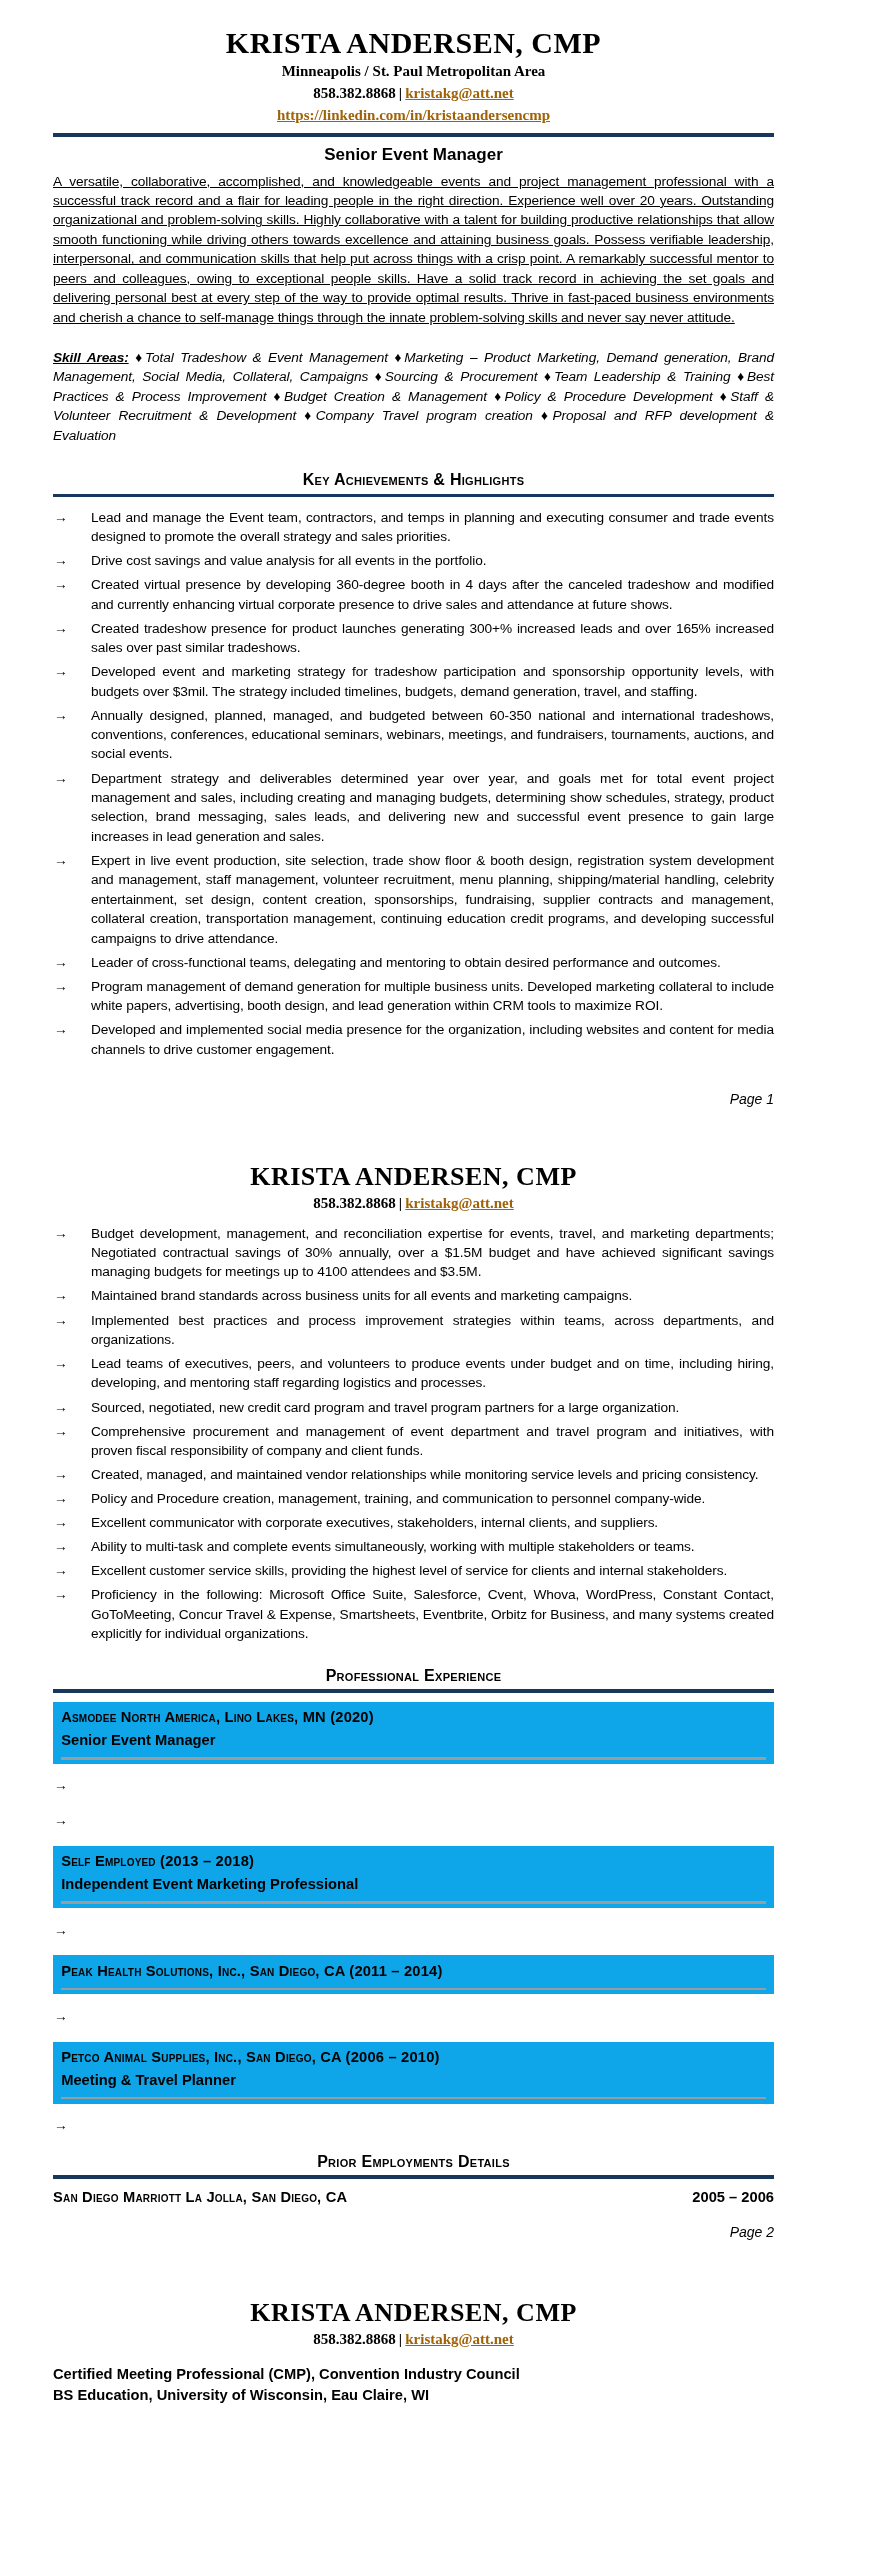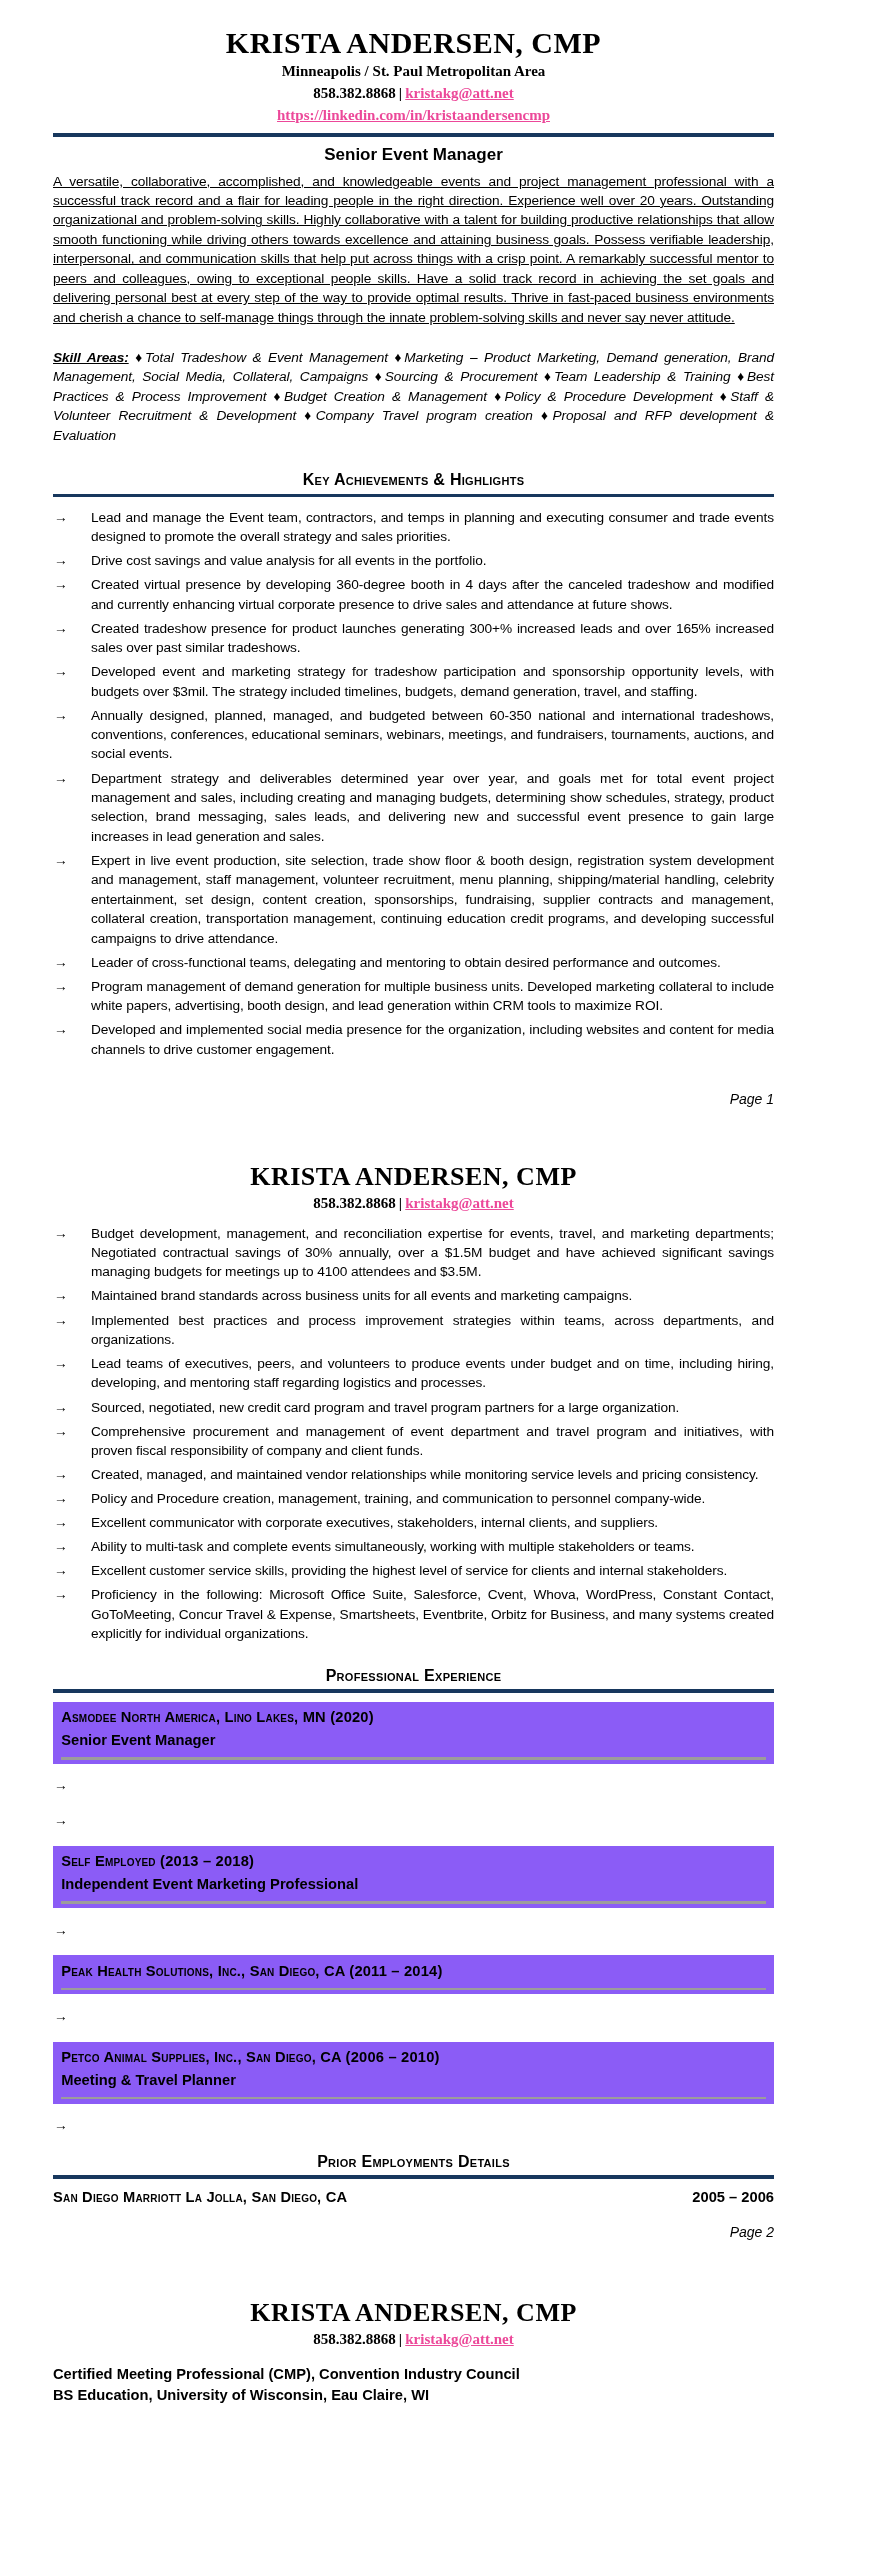--- a/index.html
+++ b/index.html
@@ -39,21 +39,21 @@
   }
   #page2 .hdr .name, #page3 .hdr .name { font-size: 26px; }
   .hdr .sub {
     font-family: "Liberation Serif", serif;
     font-weight: bold;
     font-size: 15px;
     line-height: 1.3;
     margin-top: 2.6px;
   }
   a.link, .link {
-    color: #ec4899;
+    color: #a16207;
     text-decoration: underline;
     cursor: pointer;
   }
   .sep { padding: 0 3.1px; }
 
   
   .rule {
     height: 4.1px;
     background: #17375D;
     margin-top: 7.2px;
@@ -109,21 +109,21 @@
   }
 
   
   .ach-head { margin-top: 26px; }
   .exp-head { margin-top: 23px; }
   .prior-head { margin-top: 17.5px; }
   .head-rule { margin-top: 4.6px; }
 
   
   .job-box {
-    background: #8b5cf6;
+    background: #0ea5e9;
     margin-top: 9.3px;
     padding: 6.2px 8.2px 4.1px;
   }
   .job-company {
     font-weight: bold;
     font-size: 14.7px;
     font-variant: small-caps;
     letter-spacing: 0.2px;
     line-height: 1.35;
   }

